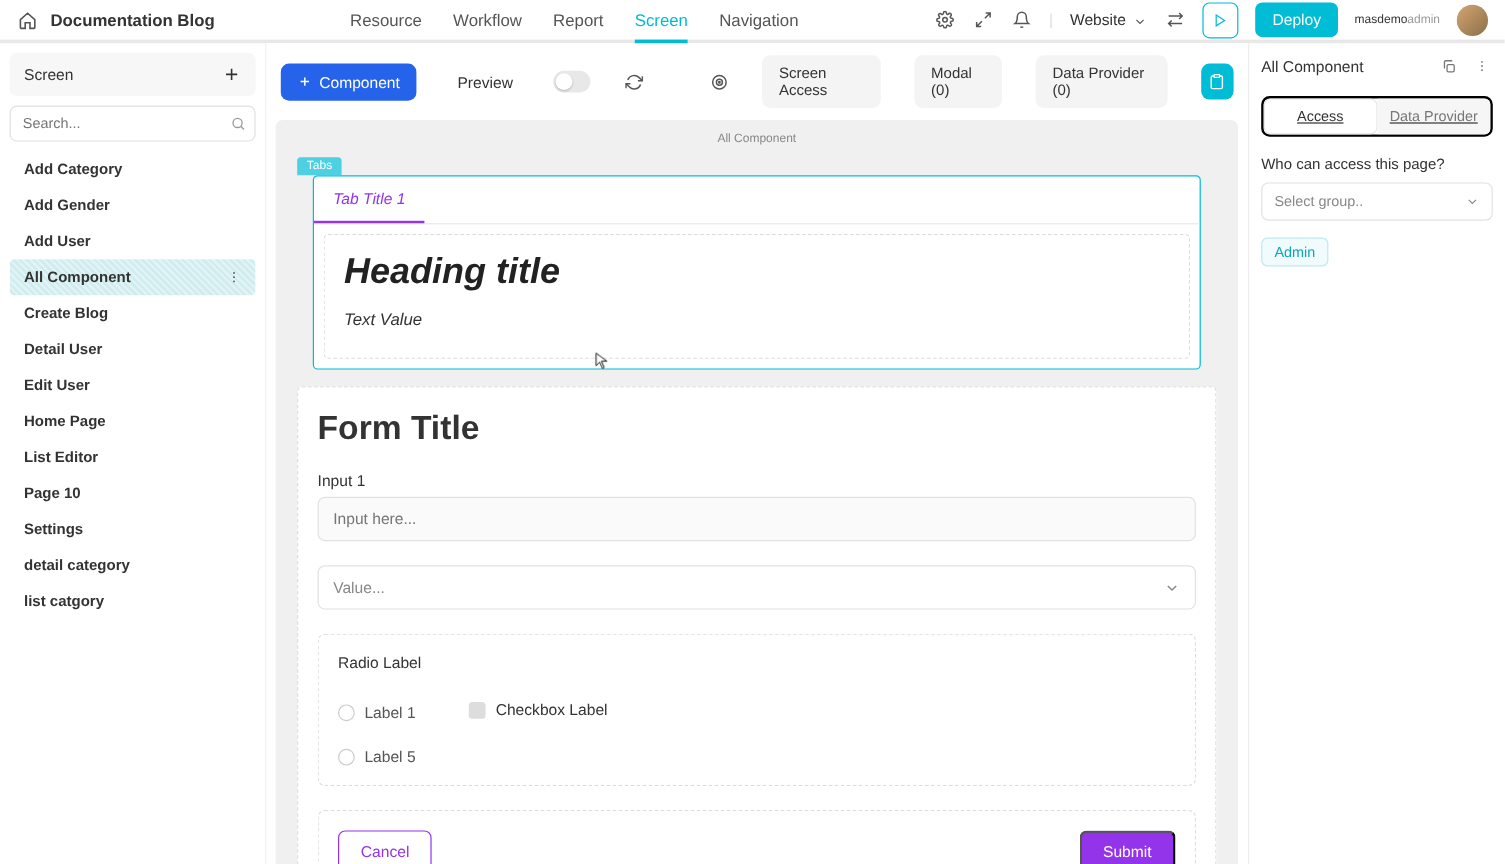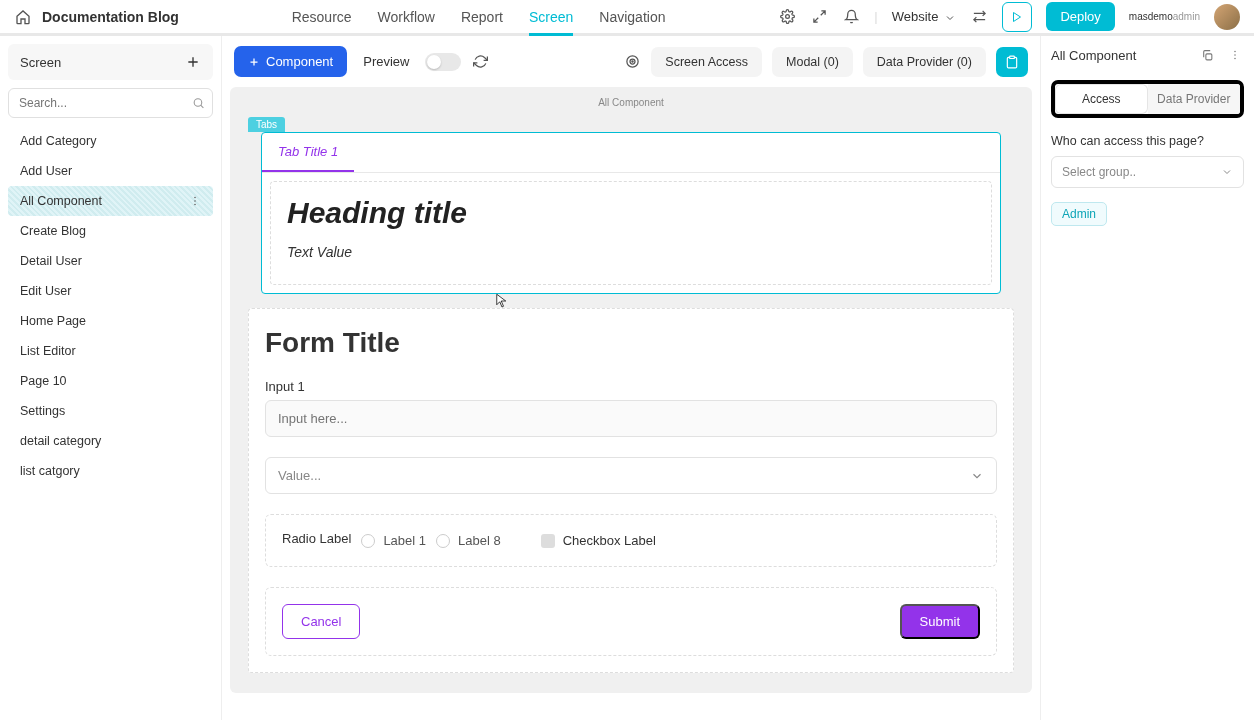--- a/index.html
+++ b/index.html
@@ -22,27 +22,27 @@
 .avatar { width: 26px; height: 26px; border-radius: 50%; background: linear-gradient(135deg,#d4a574,#8b6f47); }
 
 
 .main { display: flex; height: calc(720px - 36px); }
 .sidebar { width: 222px; border-right: 1px solid #eee; padding: 8px; display: flex; flex-direction: column; }
 .sidebar-header { display: flex; align-items: center; justify-content: space-between; background: #f7f7f7; padding: 10px 12px; border-radius: 6px; margin-bottom: 8px; }
 .sidebar-header-title { font-size: 13px; font-weight: 500; }
 .search-box { position: relative; margin-bottom: 8px; }
 .search-box input { width: 100%; border: 1px solid #e0e0e0; border-radius: 6px; padding: 7px 28px 7px 10px; font-size: 12px; outline: none; }
 .search-icon-right { position: absolute; right: 8px; top: 50%; transform: translateY(-50%); color: #999; }
-.sidebar-list { flex: 1; overflow: auto; }
+.sidebar-list { flex: 1; overflow: auto; font-weight: bold; }
 .sidebar-item { padding: 8px 12px; font-size: 12.5px; cursor: pointer; border-radius: 4px; display: flex; align-items: center; justify-content: space-between; }
 .sidebar-item.active { background: repeating-linear-gradient(45deg,#e0f4f7,#e0f4f7 2px,#d0ecef 2px,#d0ecef 4px); }
 
 
 .center { flex: 1; background: #fff; display: flex; flex-direction: column; }
-.toolbar { display: flex; align-items: center; padding: 10px 12px; gap: 10px; }
+.toolbar { display: flex; align-items: center; padding: 10px 12px; gap: 28px; }
 .component-btn { background: #2563eb; color: #fff; padding: 8px 14px; border-radius: 7px; display: flex; align-items: center; gap: 6px; font-size: 13px; cursor: pointer; }
 .toolbar-link { font-size: 13px; color: #333; cursor: pointer; padding: 0 6px; }
 .toggle { width: 36px; height: 18px; background: #e8e8e8; border-radius: 10px; position: relative; cursor: pointer; }
 .toggle::after { content:''; position:absolute; width:14px; height:14px; background:#fff; border-radius:50%; top:2px; left:2px; box-shadow:0 1px 2px rgba(0,0,0,.2);}
 .toolbar-spacer { flex: 1; }
 .pill-btn { background: #f4f4f4; padding: 8px 14px; border-radius: 7px; font-size: 12.5px; cursor: pointer; }
 .pill-btn.teal { background: #00bcd4; color: #fff; width: 32px; padding: 8px 0; display: flex; align-items: center; justify-content: center; }
 
 .canvas-wrap { flex: 1; padding: 0 8px 12px; overflow: auto; }
 .canvas { background: #f0f0f0; border-radius: 6px; padding: 6px 0 20px; }
@@ -55,35 +55,35 @@
 .tabs-body { border: 1px dashed #ddd; margin: 8px; border-radius: 4px; padding: 14px 16px 24px; }
 .heading-title { font-size: 30px; font-weight: 700; color: #222; margin-bottom: 14px; }
 .text-value { font-size: 14px; color: #333; }
 
 .form-block { margin: 14px 18px 0; border: 1px dashed #ddd; background: #fff; border-radius: 4px; padding: 18px 16px 16px; }
 .form-title { font-size: 28px; font-weight: 700; margin-bottom: 20px; }
 .form-label { font-size: 13px; margin-bottom: 6px; display: block; }
 .text-input { width: 100%; border: 1px solid #e2e2e2; border-radius: 6px; padding: 10px 12px; font-size: 13px; margin-bottom: 20px; background: #fafafa; }
 .select-input { width: 100%; border: 1px solid #e2e2e2; border-radius: 6px; padding: 10px 12px; font-size: 13px; margin-bottom: 20px; background: #fff; display: flex; justify-content: space-between; align-items: center; cursor: pointer; color: #888; }
 .radio-group-block { border: 1px dashed #ddd; border-radius: 6px; padding: 16px; display: flex; gap: 40px; margin-bottom: 20px; }
-.radio-col { display: flex; flex-direction: row; gap: 10px; }
+.radio-col { display: flex; flex-direction: column; gap: 22px; }
 .radio-title { font-size: 13px; font-weight: 500; margin-bottom: 4px; }
 .radio-opt { display: flex; align-items: center; gap: 8px; font-size: 13px; color: #555; }
 .radio-circle { width: 14px; height: 14px; border: 1.5px solid #ccc; border-radius: 50%; }
 .checkbox-opt { display: flex; align-items: center; gap: 8px; font-size: 13px; }
 .checkbox-box { width: 14px; height: 14px; background: #ddd; border-radius: 3px; }
 .form-actions { border: 1px dashed #ddd; border-radius: 6px; padding: 16px; display: flex; justify-content: space-between; gap: 8px; }
 .btn-outline { border: 1px solid #9333ea; color: #9333ea; background: #fff; padding: 8px 18px; border-radius: 6px; font-size: 13px; cursor: pointer; }
 .btn-solid { background: #9333ea; color: #fff; padding: 8px 18px; border-radius: 6px; font-size: 13px; cursor: pointer; }
 
 
 .right-panel { width: 214px; border-left: 1px solid #eee; padding: 10px 10px; }
 .right-header { display: flex; align-items: center; justify-content: space-between; margin-bottom: 16px; }
 .right-title { font-size: 13px; font-weight: 500; }
-.seg { display: flex; border: 4px solid #000000; border-radius: 7px; overflow: hidden; margin-bottom: 16px; }
+.seg { display: flex; border: 2px solid #000000; border-radius: 7px; overflow: hidden; margin-bottom: 16px; text-decoration: underline; }
 .seg-btn { flex: 1; text-align: center; padding: 8px 4px; font-size: 12px; cursor: pointer; }
 .seg-btn.active { background: #fff; box-shadow: inset 0 0 0 1px #e5e5e5; border-radius: 6px; }
 .seg-btn:not(.active){ background:#f6f6f6; color:#777;}
 .access-q { font-size: 12.5px; margin-bottom: 8px; }
 .select-small { border: 1px solid #e2e2e2; border-radius: 6px; padding: 8px 10px; font-size: 12px; display: flex; justify-content: space-between; align-items: center; cursor: pointer; color: #888; margin-bottom: 14px; }
 .chip { display: inline-block; border: 1px solid #bfe8ef; background: #f0fbfd; color: #0ea5b7; padding: 4px 10px; border-radius: 5px; font-size: 12px; }
 
 .cursor-fake { position: absolute; left: 496px; top: 293px; width: 12px; height: 16px; pointer-events: none; }
 
 svg { display: block; }
@@ -166,20 +166,23 @@
       <span class="search-icon-right">
         <svg width="13" height="13" viewBox="0 0 24 24" fill="none" stroke="#999" stroke-width="2">
             <circle cx="11" cy="11" r="7"></circle>
             <path d="M21 21l-5-5"></path>
           </svg>
       </span>
     </div>
     <div class="sidebar-list">
       <div class="sidebar-item">
           <span>Add Category</span>
+        </div>
+      <div class="sidebar-item">
+          <span>Add Gender</span>
         </div>
       <div class="sidebar-item">
           <span>Add User</span>
         </div>
       <div class="sidebar-item active">
         <span>All Component</span>
         <span>
             <svg width="12" height="12" viewBox="0 0 24 24" fill="#555">
               <circle cx="12" cy="5" r="1.5"></circle>
               <circle cx="12" cy="12" r="1.5"></circle>
@@ -279,21 +282,21 @@
           </div>
           <div class="radio-group-block">
             <div class="radio-col">
               <div class="radio-title">Radio Label</div>
               <label class="radio-opt">
                   <span class="radio-circle"></span>
                   <span>Label 1</span>
                 </label>
               <label class="radio-opt">
                   <span class="radio-circle"></span>
-                  <span>Label 8</span>
+                  <span>Label 5</span>
                 </label>
             </div>
             <div class="radio-col" style="justify-content:center">
               <label class="checkbox-opt">
                   <span class="checkbox-box"></span>
                   <span>Checkbox Label</span>
                 </label>
             </div>
           </div>
           <div class="form-actions">

